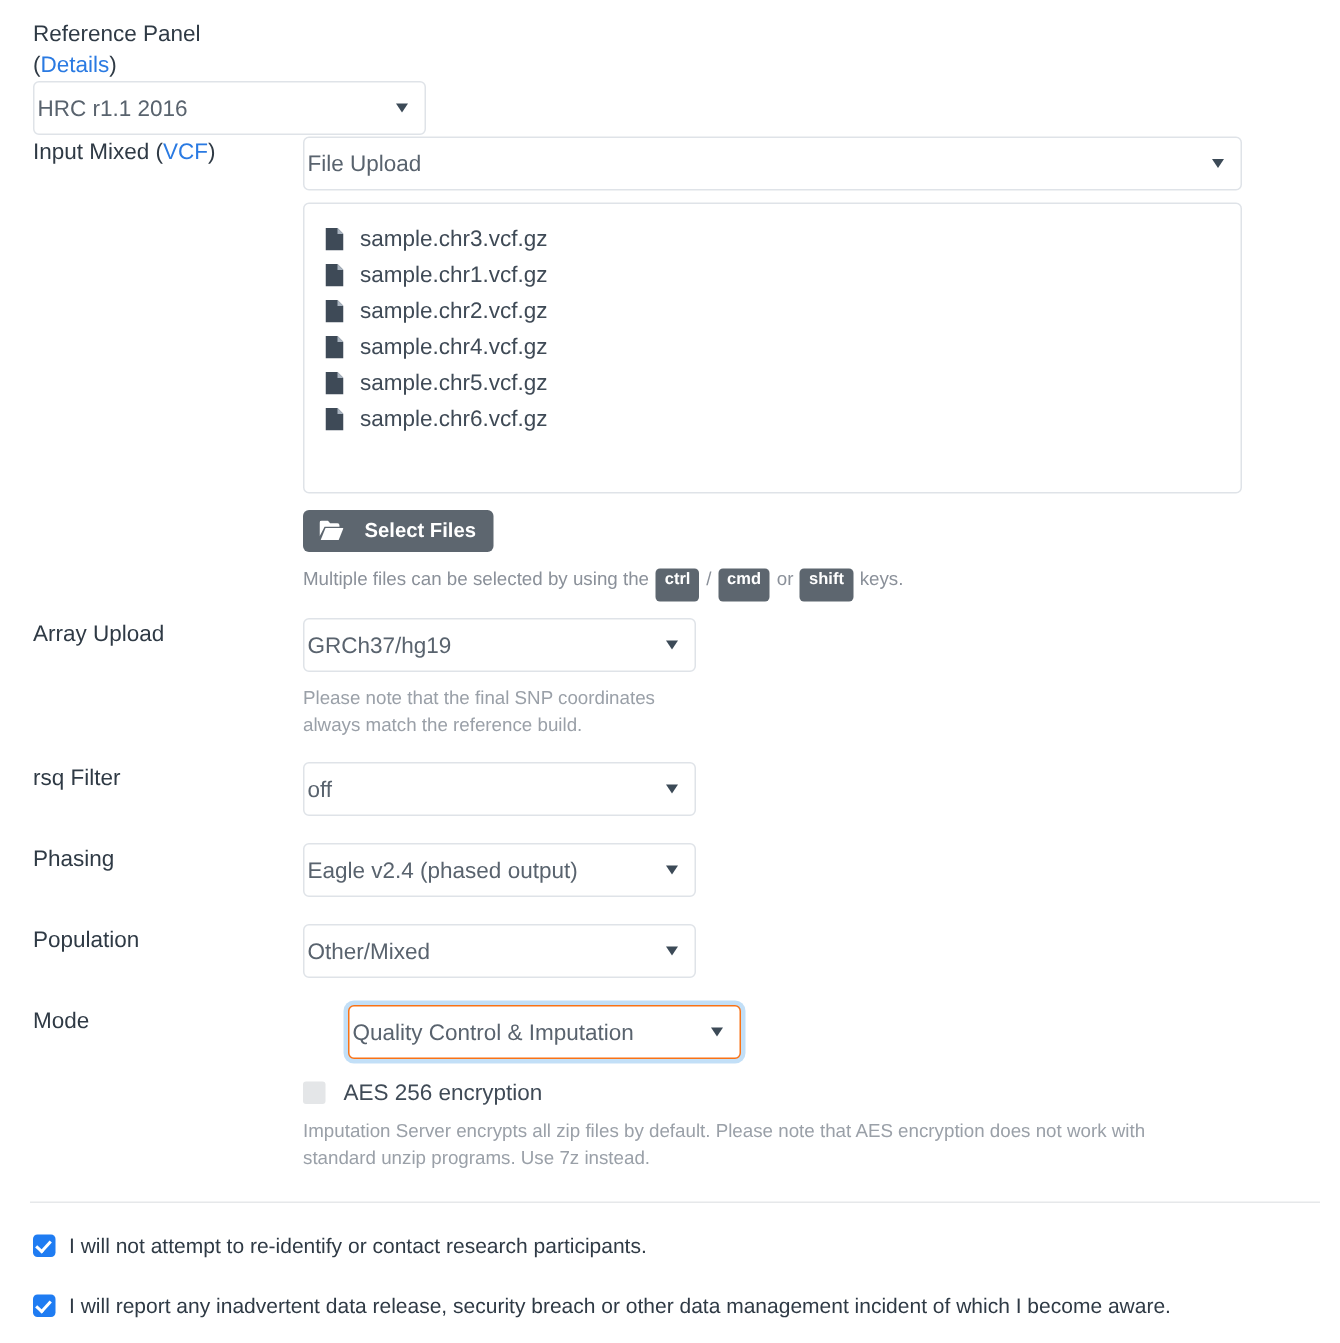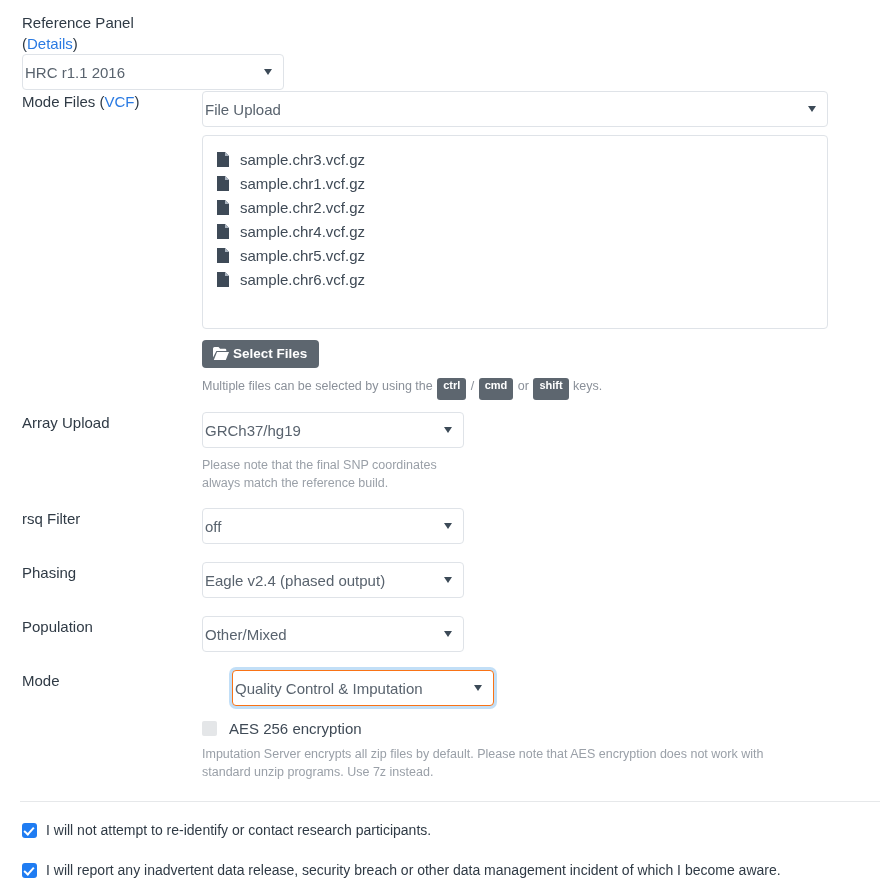--- a/index.html
+++ b/index.html
@@ -107,21 +107,21 @@
     height: 15px;
     margin-right: 11px;
     flex: 0 0 auto;
     display: block;
   }
 
   
   .btn-select-files {
     display: inline-flex;
     align-items: center;
-    gap: 4px;
+    gap: 14px;
     background: #5d666f;
     color: #ffffff;
     border: none;
     border-radius: 4px;
     font-size: 13.5px;
     font-weight: bold;
     padding: 7px 12px 7px 11px;
     cursor: pointer;
     font-family: "Liberation Sans", sans-serif;
     line-height: 1;
@@ -234,21 +234,21 @@
     <div class="field-col">
       <div class="select w260">
         <span>HRC r1.1 2016</span>
         <span class="caret"></span>
       </div>
     </div>
   </div>
 
   <div class="row" style="top:91px;">
     <div class="label-col">
-      <span>Mode Files (</span><a class="link" href="#">VCF</a><span>)</span>
+      <span>Input Mixed (</span><a class="link" href="#">VCF</a><span>)</span>
     </div>
     <div class="field-col">
 
       <div class="select w626">
         <span>File Upload</span>
         <span class="caret"></span>
       </div>
 
       <div class="filebox" style="margin-top:8px;">
         <div class="file-row">

